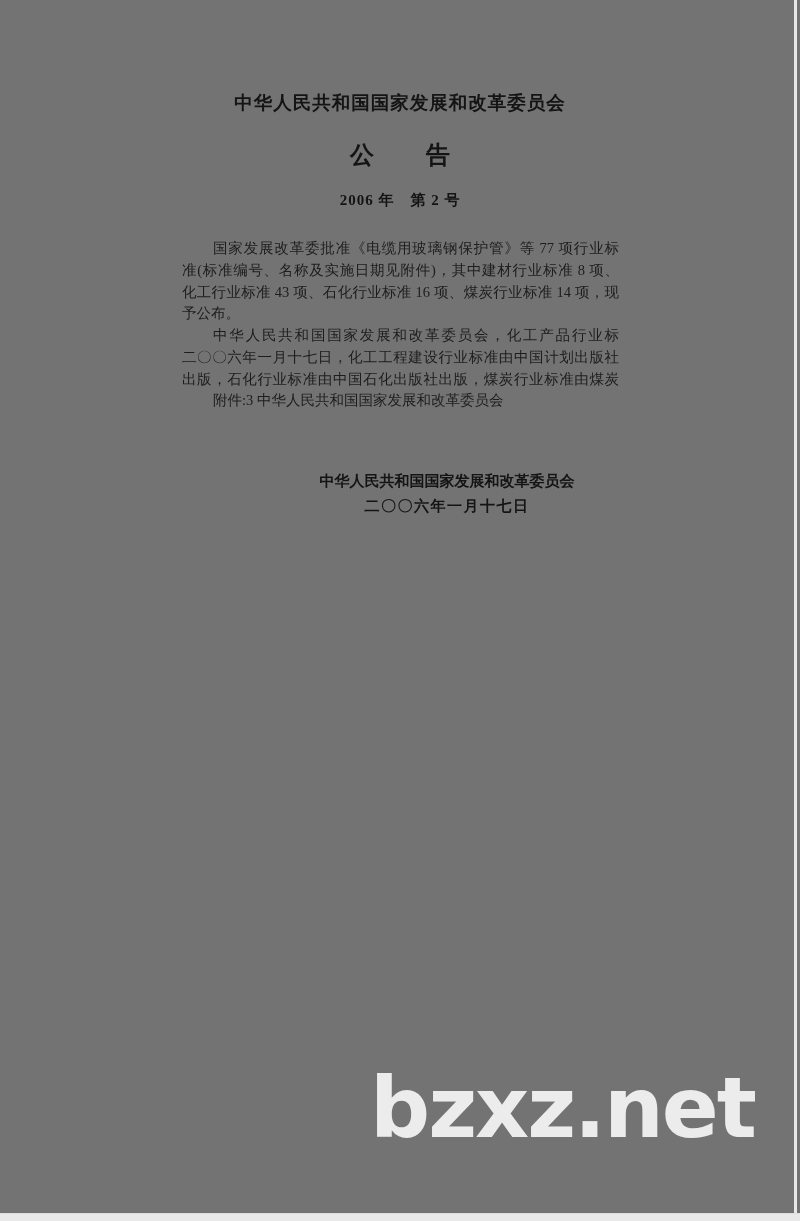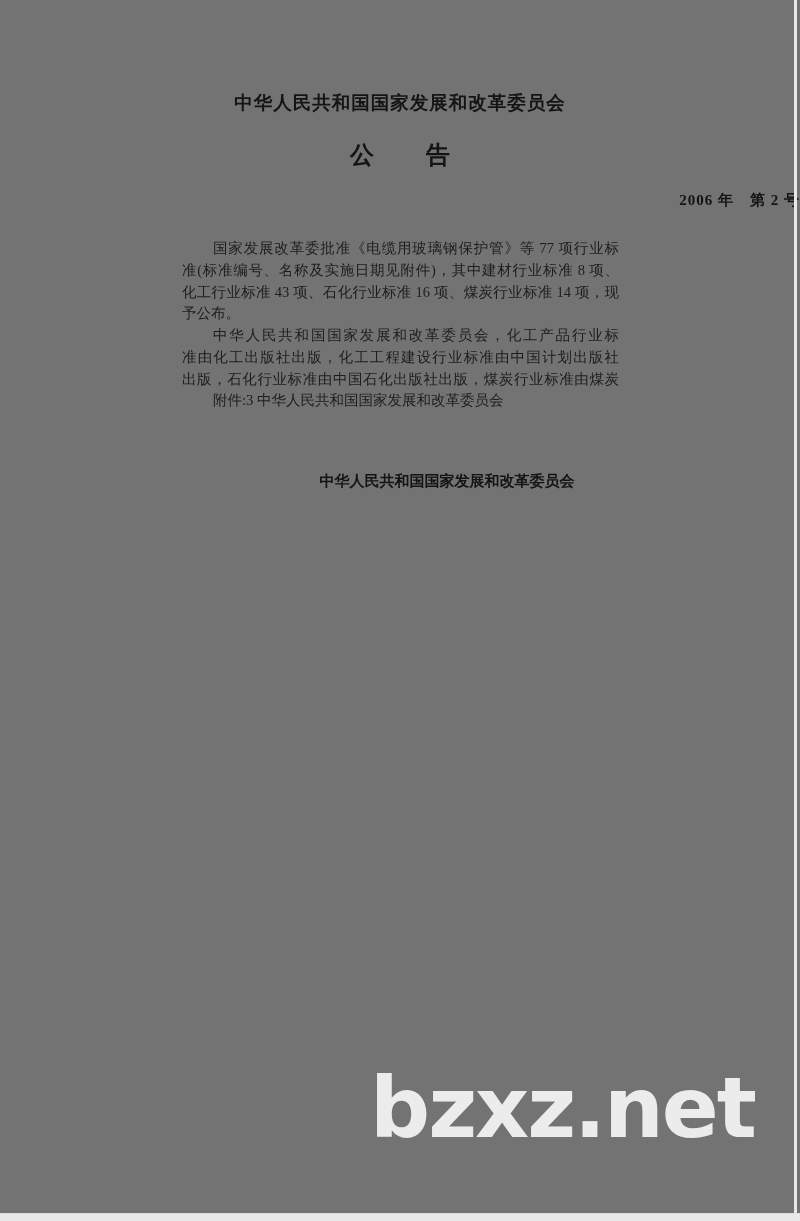--- a/index.html
+++ b/index.html
@@ -39,21 +39,21 @@
     letter-spacing: 52px;
     text-indent: 52px;
     color: #141414;
     white-space: nowrap;
   }
   .issue-no {
     position: absolute;
     top: 191px;
     left: 0;
     width: 800px;
-    text-align: right;
+    text-align: center;
     font-size: 15px;
     font-weight: bold;
     letter-spacing: 1px;
     color: #141414;
     white-space: nowrap;
   }
   .body-block {
     position: absolute;
     top: 238px;
     left: 182px;
@@ -129,27 +129,28 @@
   <div class="doc-type">公告</div>
 
   <div class="issue-no">2006 年　第 2 号</div>
 
   <div class="body-block">
     <div class="body-line indent justify">国家发展改革委批准《电缆用玻璃钢保护管》等 77 项行业标</div>
     <div class="body-line justify">准(标准编号、名称及实施日期见附件)，其中建材行业标准 8 项、</div>
     <div class="body-line justify">化工行业标准 43 项、石化行业标准 16 项、煤炭行业标准 14 项，现</div>
     <div class="body-line">予公布。</div>
     <div class="body-line indent justify">中华人民共和国国家发展和改革委员会，化工产品行业标</div>
-    <div class="body-line justify">准由化工出版社出版，化工工程建设行业标准由中国计划出版社</div>
+    <div class="body-line justify">二〇〇六年一月十七日，化工工程建设行业标准由中国计划出版社</div>
     <div class="body-line justify">出版，石化行业标准由中国石化出版社出版，煤炭行业标准由煤炭</div>
     <div class="body-line indent">附件:3 中华人民共和国国家发展和改革委员会</div>
   </div>
 
   <div class="signature-block">
     <div class="signature-org">中华人民共和国国家发展和改革委员会</div>
+    <div class="signature-date">二〇〇六年一月十七日</div>
   </div>
 
   <div class="watermark">bzxz.net</div>
 
   <div class="scan-edge-right"></div>
   <div class="scan-edge-bottom"></div>
 
 </div>
 
 </body></html>

